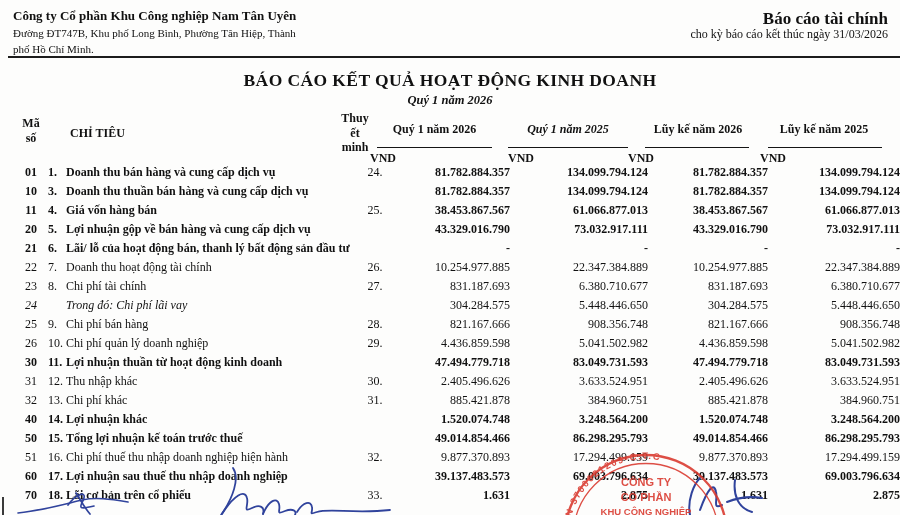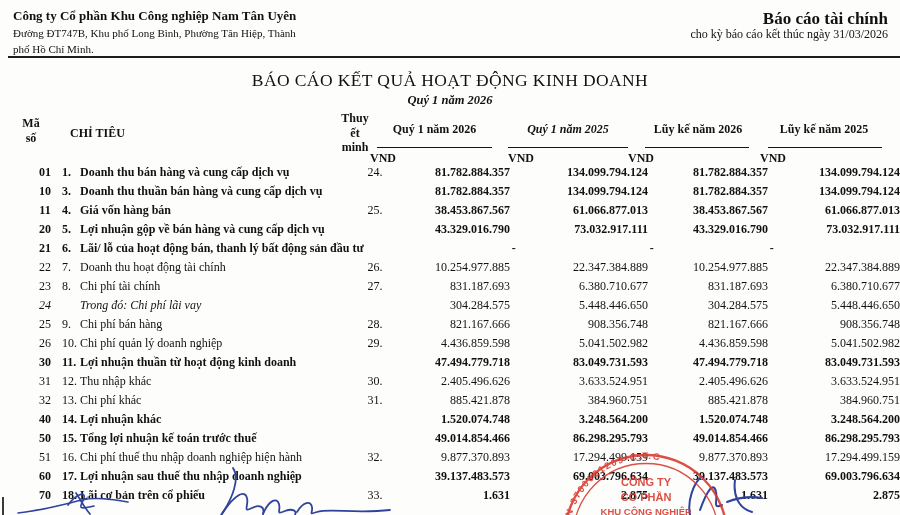--- a/index.html
+++ b/index.html
@@ -9,21 +9,21 @@
 
   
   .co-name{position:absolute;left:13px;top:8px;font-size:13px;font-weight:bold;}
   .co-addr{position:absolute;left:13px;top:26px;font-size:11px;line-height:15.5px;width:340px;}
   .rpt-type{position:absolute;right:12px;top:9px;font-size:17px;font-weight:bold;text-align:right;}
   .rpt-period{position:absolute;right:12px;top:27px;font-size:12px;text-align:right;}
   .top-rule{position:absolute;left:8px;right:0;top:56px;border-top:2px solid #1c1c1c;}
 
   
   .doc-title{position:absolute;left:0;right:0;top:70px;text-align:center;
-             font-size:17.5px;font-weight:normal;letter-spacing:.4px;}
+             font-size:17.5px;font-weight:bold;letter-spacing:.4px;}
   .doc-subtitle{position:absolute;left:0;right:0;top:93px;text-align:center;
                 font-size:12.5px;font-weight:bold;font-style:italic;}
 
   
   .th{position:absolute;font-size:12px;font-weight:bold;}
   .th-code{left:8px;top:116px;width:46px;text-align:center;line-height:14.5px;}
   .th-indicator{left:70px;top:126px;}
   .th-note{left:330px;top:111px;width:50px;text-align:center;line-height:14.5px;}
   .th-col{top:122px;text-align:center;}
   .th-col1{left:377px;width:115px;}
@@ -31,21 +31,21 @@
   .th-col3{left:645px;width:106px;}
   .th-col4{left:766px;width:116px;}
   .col-rule{position:absolute;top:147px;border-top:1.6px solid #151515;height:0;}
   .cr1{left:377px;width:115px;} .cr2{left:508px;width:120px;}
   .cr3{left:645px;width:104px;} .cr4{left:768px;width:114px;}
   .vnd{position:absolute;top:151px;font-size:12px;font-weight:bold;text-align:left;width:120px;}
   .vnd1{left:370px;} .vnd2{left:508px;} .vnd3{left:628px;} .vnd4{left:760px;}
 
   
   .tbody{position:absolute;left:0;top:163px;width:900px;}
-  .row{display:flex;align-items:center;height:19px;padding-left:28px;font-size:12px;white-space:nowrap;}
+  .row{display:flex;align-items:center;height:19px;padding-left:14px;font-size:12px;white-space:nowrap;}
   .row.bold{font-weight:bold;}
   .row.italic .c-code,.row.italic .c-label{font-style:italic;font-weight:normal;}
   .c-code{width:34px;text-align:center;flex:0 0 auto;}
   .c-num{width:18px;flex:0 0 auto;}
   .c-label{flex:1 1 auto;overflow:visible;}
   .c-note{width:34px;text-align:center;flex:0 0 auto;font-weight:normal;}
   .c-v{text-align:right;flex:0 0 auto;}
   .c-v1{width:118px;} .c-v2{width:138px;} .c-v3{width:120px;} .c-v4{width:132px;}
 
   .edge-artifact{position:absolute;left:2px;top:497px;width:2px;height:18px;background:#3a3a3a;}

